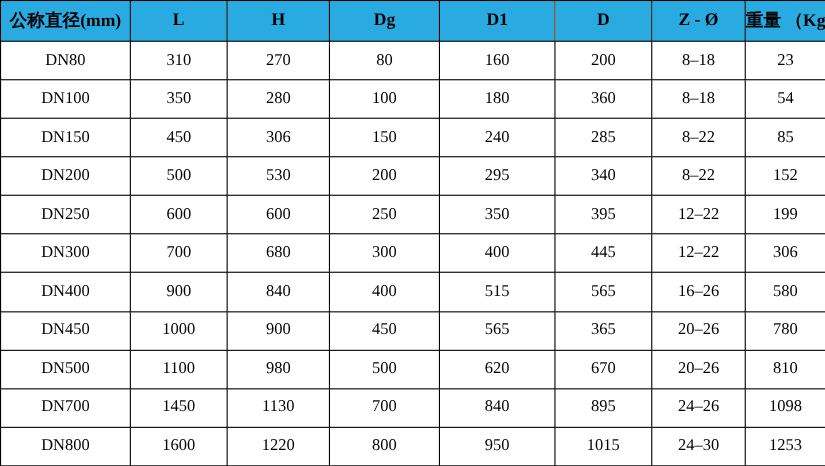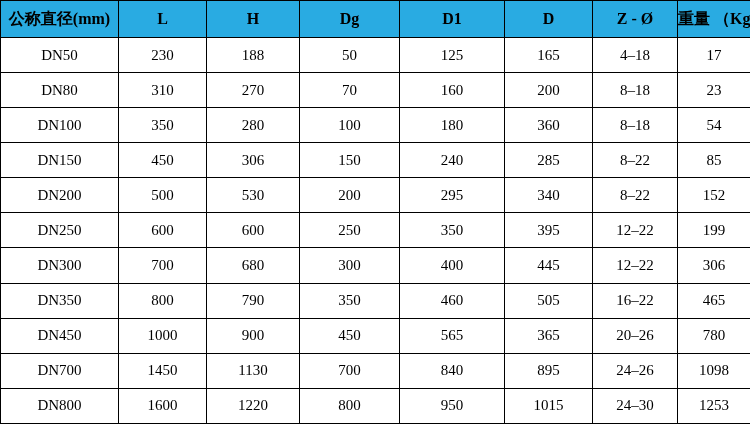--- a/index.html
+++ b/index.html
@@ -70,34 +70,24 @@
       <th>H</th>
       <th>Dg</th>
       <th>D1</th>
       <th>D</th>
       <th>Z - Ø</th>
       <th>重量 （Kg）</th>
     </tr>
   </thead>
   <tbody>
     <tr>
-      <td>DN50</td>
-      <td>230</td>
-      <td>188</td>
-      <td>50</td>
-      <td>125</td>
-      <td>165</td>
-      <td>4–18</td>
-      <td>17</td>
-    </tr>
-    <tr>
       <td>DN80</td>
       <td>310</td>
       <td>270</td>
-      <td>70</td>
+      <td>80</td>
       <td>160</td>
       <td>200</td>
       <td>8–18</td>
       <td>23</td>
     </tr>
     <tr>
       <td>DN100</td>
       <td>350</td>
       <td>280</td>
       <td>100</td>
@@ -140,38 +130,48 @@
       <td>DN300</td>
       <td>700</td>
       <td>680</td>
       <td>300</td>
       <td>400</td>
       <td>445</td>
       <td>12–22</td>
       <td>306</td>
     </tr>
     <tr>
-      <td>DN350</td>
-      <td>800</td>
-      <td>790</td>
-      <td>350</td>
-      <td>460</td>
-      <td>505</td>
-      <td>16–22</td>
-      <td>465</td>
+      <td>DN400</td>
+      <td>900</td>
+      <td>840</td>
+      <td>400</td>
+      <td>515</td>
+      <td>565</td>
+      <td>16–26</td>
+      <td>580</td>
     </tr>
     <tr>
       <td>DN450</td>
       <td>1000</td>
       <td>900</td>
       <td>450</td>
       <td>565</td>
       <td>365</td>
       <td>20–26</td>
       <td>780</td>
+    </tr>
+    <tr>
+      <td>DN500</td>
+      <td>1100</td>
+      <td>980</td>
+      <td>500</td>
+      <td>620</td>
+      <td>670</td>
+      <td>20–26</td>
+      <td>810</td>
     </tr>
     <tr>
       <td>DN700</td>
       <td>1450</td>
       <td>1130</td>
       <td>700</td>
       <td>840</td>
       <td>895</td>
       <td>24–26</td>
       <td>1098</td>

